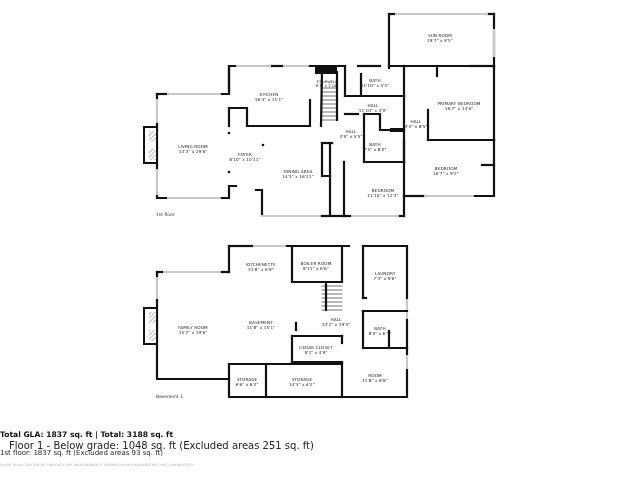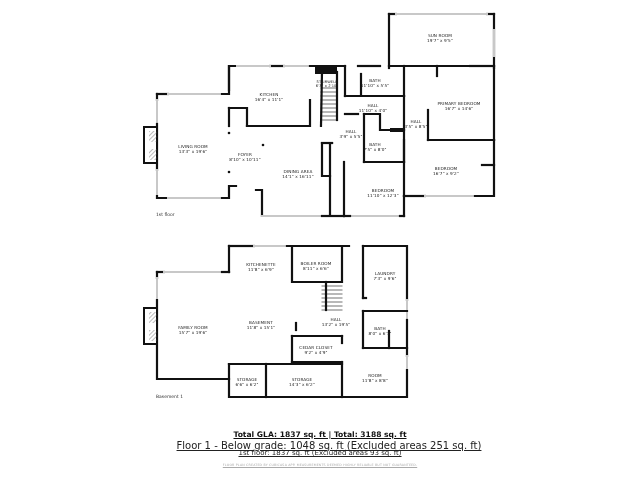--- a/index.html
+++ b/index.html
@@ -2,21 +2,21 @@
 <html><head>
   <meta charset="utf-8">
   <style>
     html, body { margin: 0; padding: 0; background: #ffffff; }
     body { width: 640px; height: 480px; position: relative; overflow: hidden; font-family: "Liberation Sans", sans-serif; }
     .plan { position: absolute; left: 0; top: 0; width: 640px; height: 480px; }
     .lbl { position: absolute; transform: translate(-50%, -50%); text-align: center; font-family: "DejaVu Sans", sans-serif; color: #222; font-size: 4.2px; line-height: 5px; white-space: nowrap; letter-spacing: 0.1px; }
     .lbl .nm { display: block; }
     .lbl .dm { display: block; }
     .floor-lbl { position: absolute; font-family: "DejaVu Sans", sans-serif; font-size: 4.5px; color: #333; }
-    .summary { position: absolute; left: 0; width: 640px; text-align: center; font-family: "DejaVu Sans", sans-serif; text-decoration: underline; }
+    .summary { position: absolute; left: 0; width: 640px; font-family: "DejaVu Sans", sans-serif; }
     .sum-title { top: 430px; font-size: 7.6px; font-weight: bold; color: #111; }
     .sum-l1 { top: 440px; font-size: 10px; color: #222; margin-left: 9px; }
     .sum-l2 { top: 449px; font-size: 7px; color: #222; }
     .disclaimer { top: 463px; font-size: 3.2px; color: #aaa; letter-spacing: 0.2px; }
   </style>
 </head>
 <body>
 
 <svg class="plan" viewBox="0 0 640 480" width="640" height="480" xmlns="http://www.w3.org/2000/svg">
   <defs>

